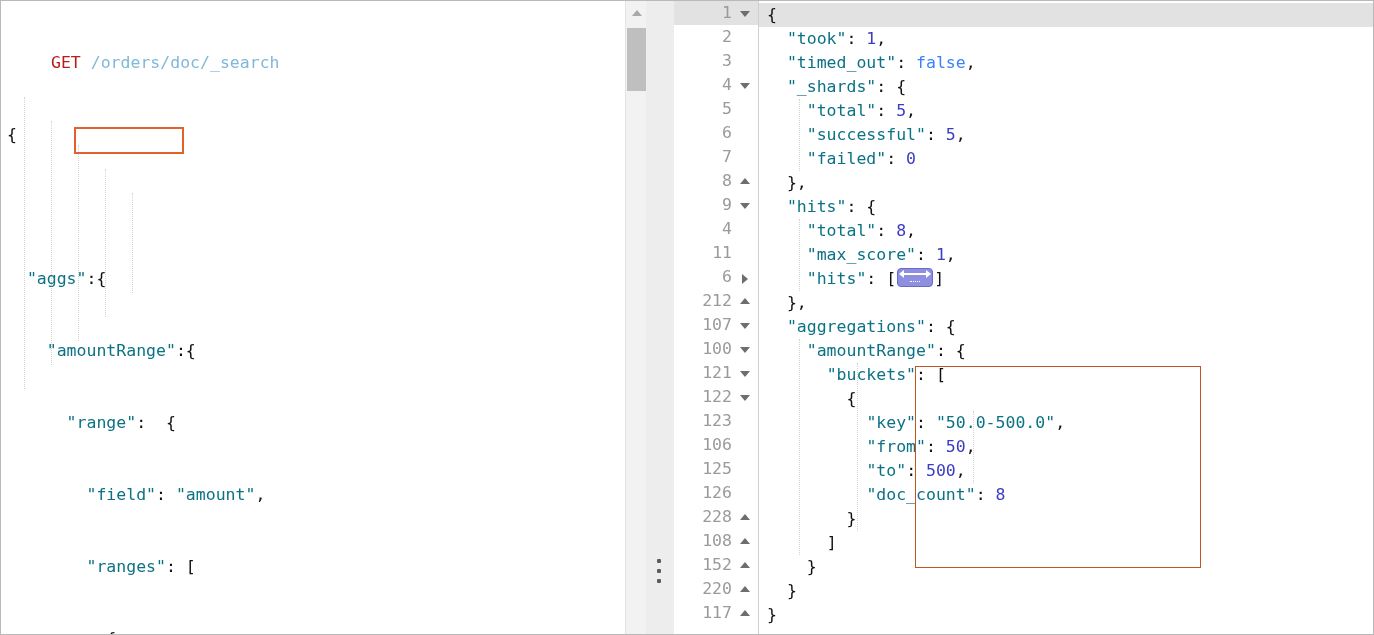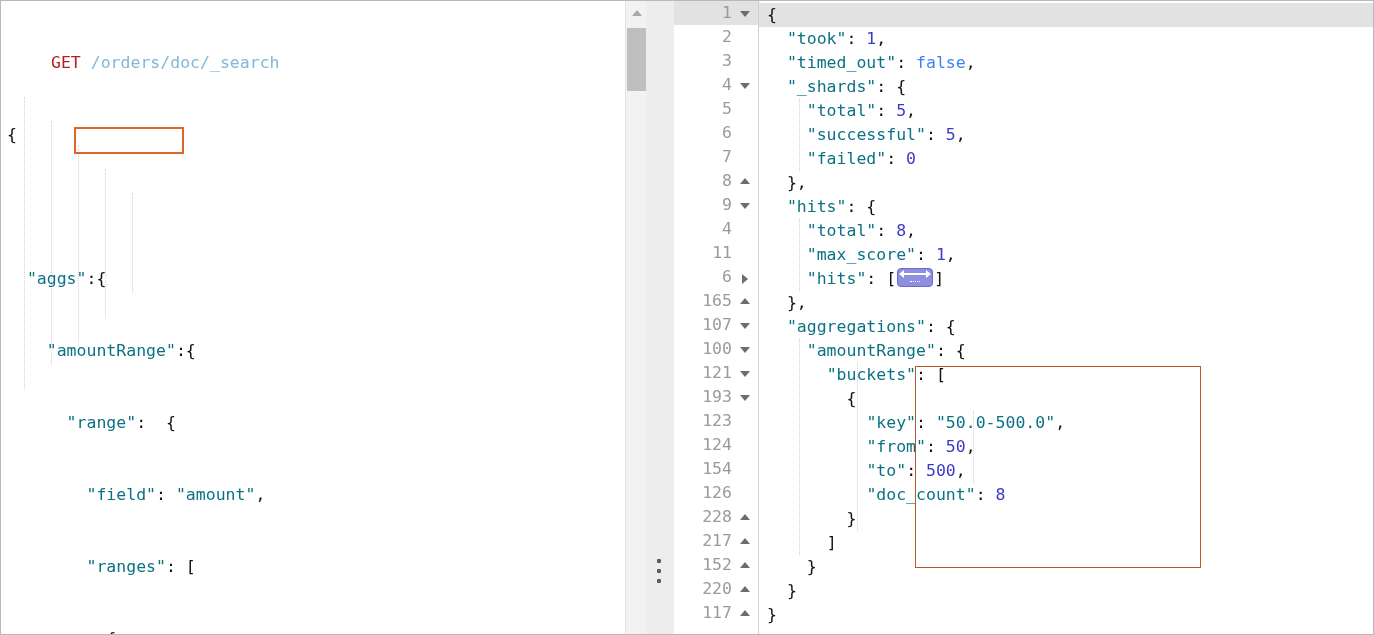--- a/index.html
+++ b/index.html
@@ -341,57 +341,57 @@
           <span class="gutter-num">4</span>
         </div>
         <div class="gutter-row">
           <span class="gutter-num">11</span>
         </div>
         <div class="gutter-row">
           <span class="gutter-num">6</span>
           <span class="fold right"></span>
         </div>
         <div class="gutter-row">
-          <span class="gutter-num">165</span>
+          <span class="gutter-num">212</span>
           <span class="fold up"></span>
         </div>
         <div class="gutter-row">
           <span class="gutter-num">107</span>
           <span class="fold down"></span>
         </div>
         <div class="gutter-row">
           <span class="gutter-num">100</span>
           <span class="fold down"></span>
         </div>
         <div class="gutter-row">
           <span class="gutter-num">121</span>
           <span class="fold down"></span>
         </div>
         <div class="gutter-row">
-          <span class="gutter-num">193</span>
+          <span class="gutter-num">122</span>
           <span class="fold down"></span>
         </div>
         <div class="gutter-row">
           <span class="gutter-num">123</span>
         </div>
         <div class="gutter-row">
-          <span class="gutter-num">124</span>
-        </div>
-        <div class="gutter-row">
-          <span class="gutter-num">154</span>
+          <span class="gutter-num">106</span>
+        </div>
+        <div class="gutter-row">
+          <span class="gutter-num">125</span>
         </div>
         <div class="gutter-row">
           <span class="gutter-num">126</span>
         </div>
         <div class="gutter-row">
           <span class="gutter-num">228</span>
           <span class="fold up"></span>
         </div>
         <div class="gutter-row">
-          <span class="gutter-num">217</span>
+          <span class="gutter-num">108</span>
           <span class="fold up"></span>
         </div>
         <div class="gutter-row">
           <span class="gutter-num">152</span>
           <span class="fold up"></span>
         </div>
         <div class="gutter-row">
           <span class="gutter-num">220</span>
           <span class="fold up"></span>
         </div>

